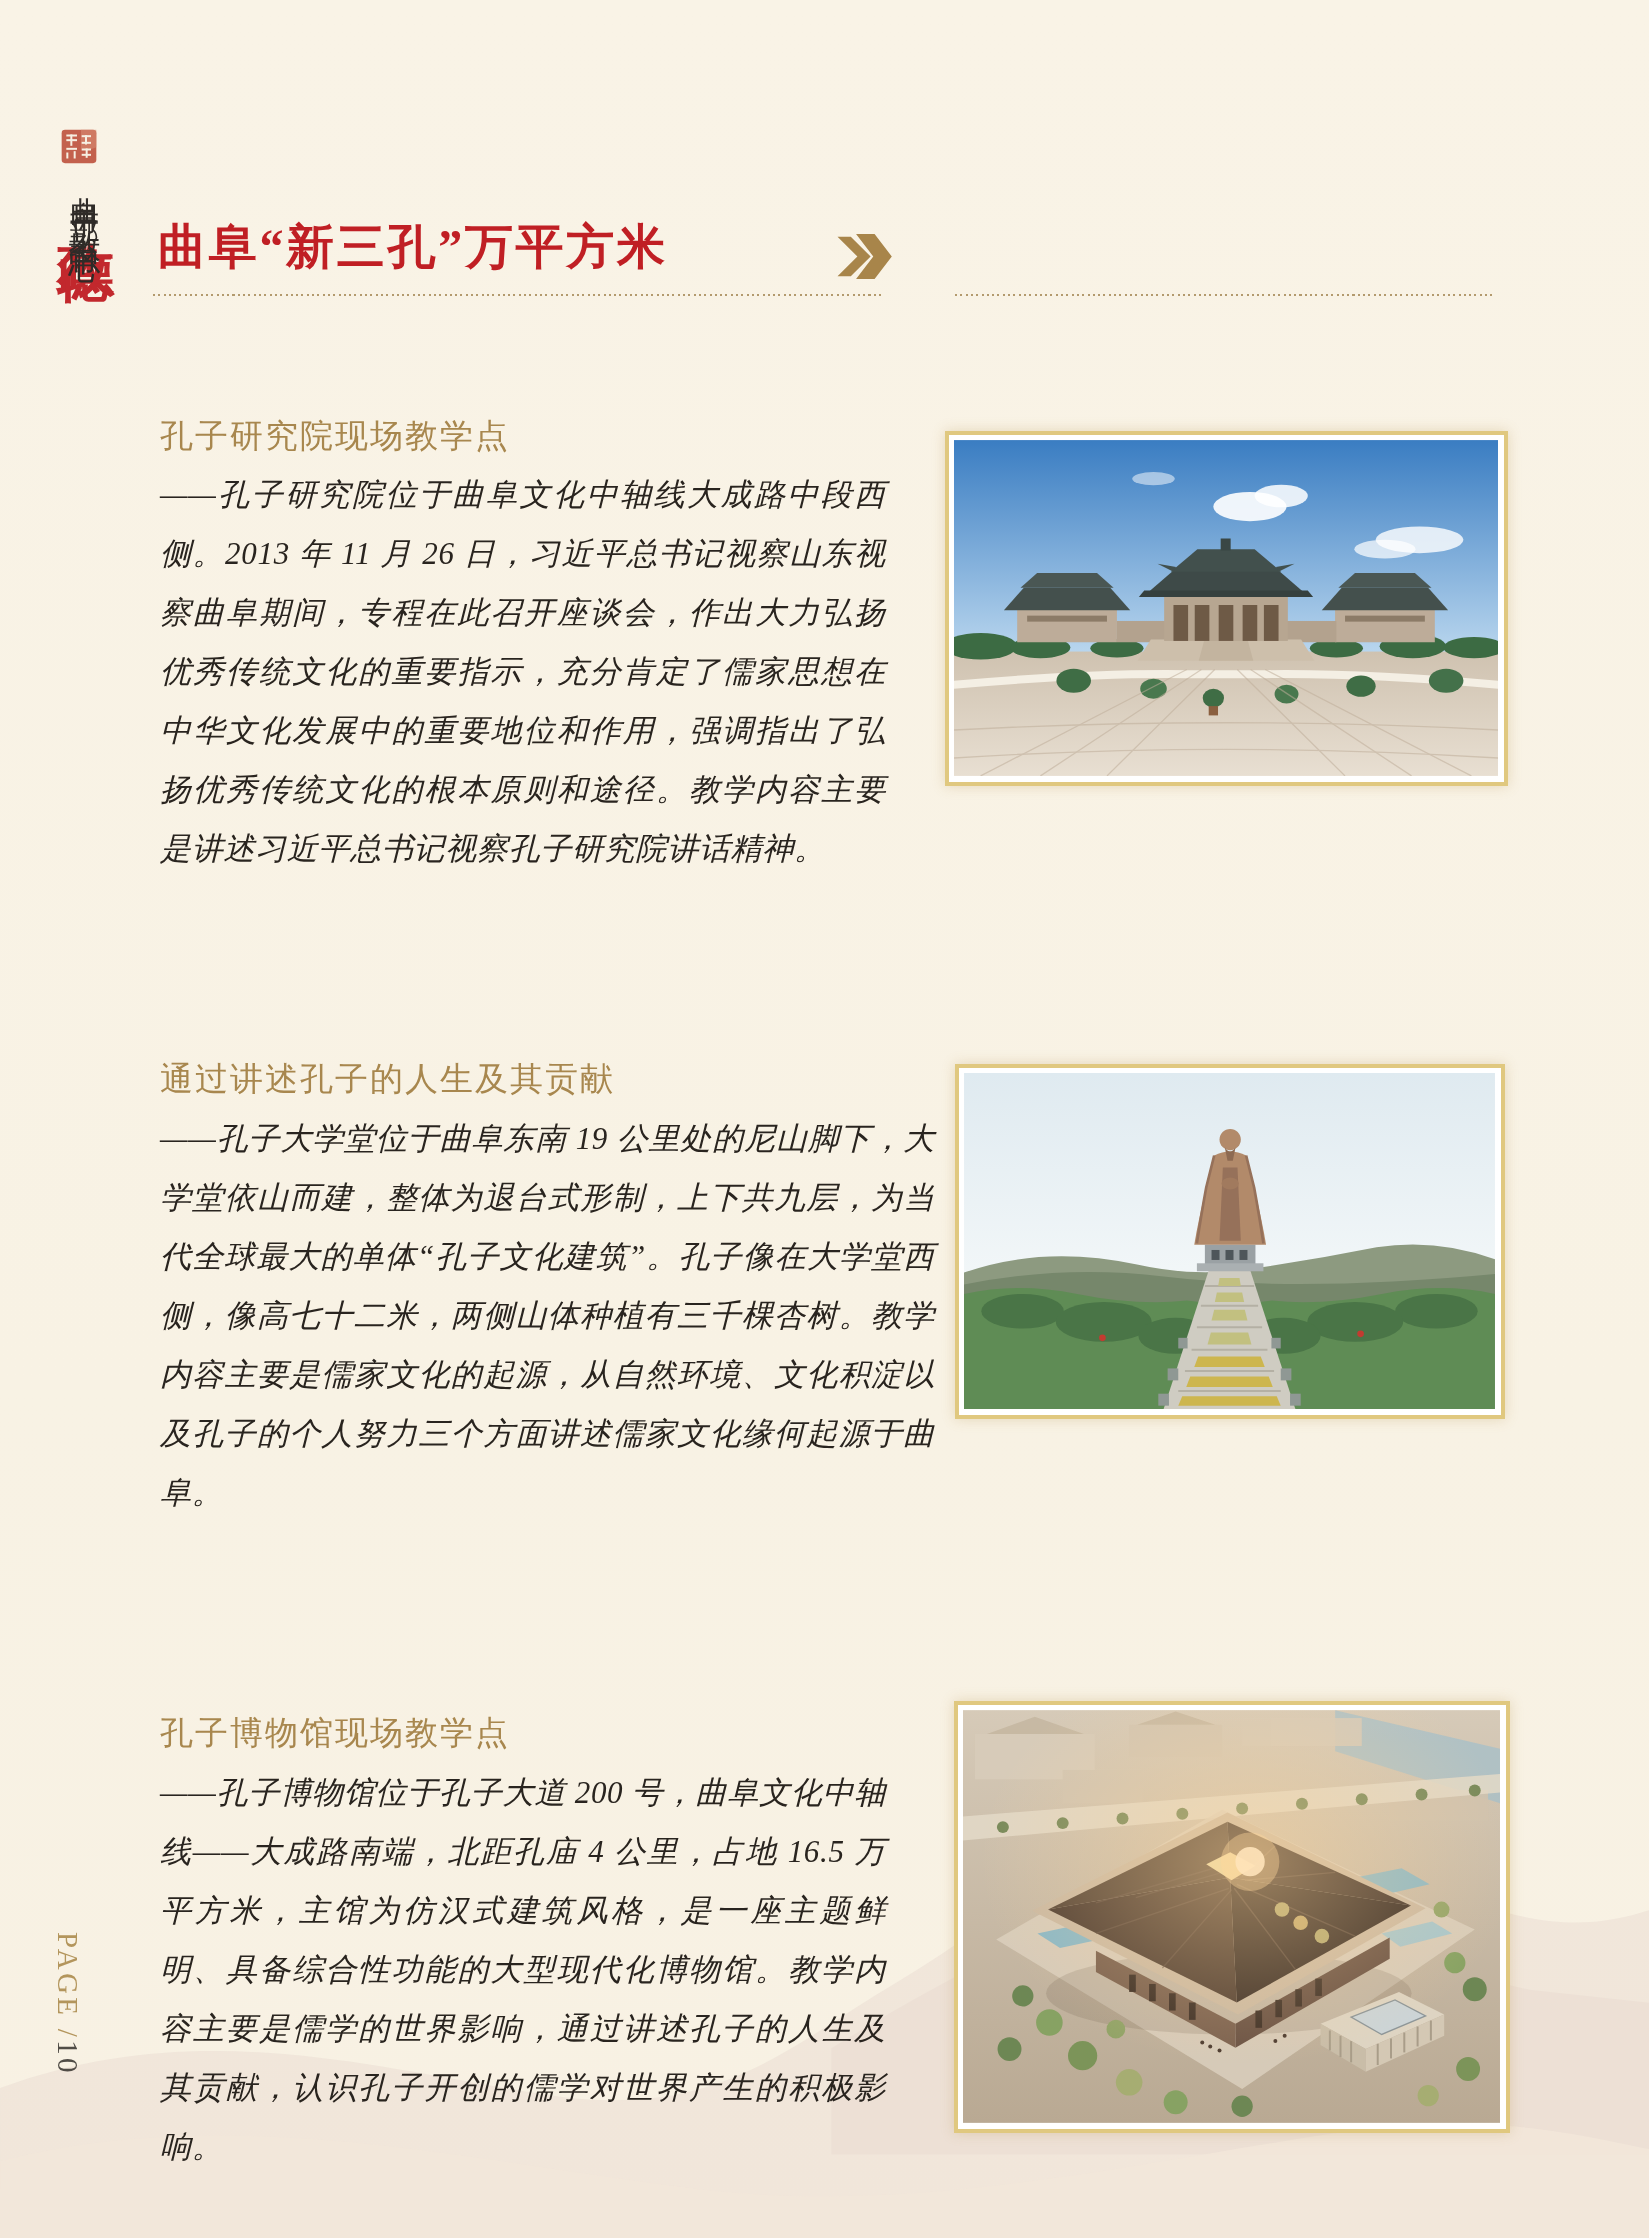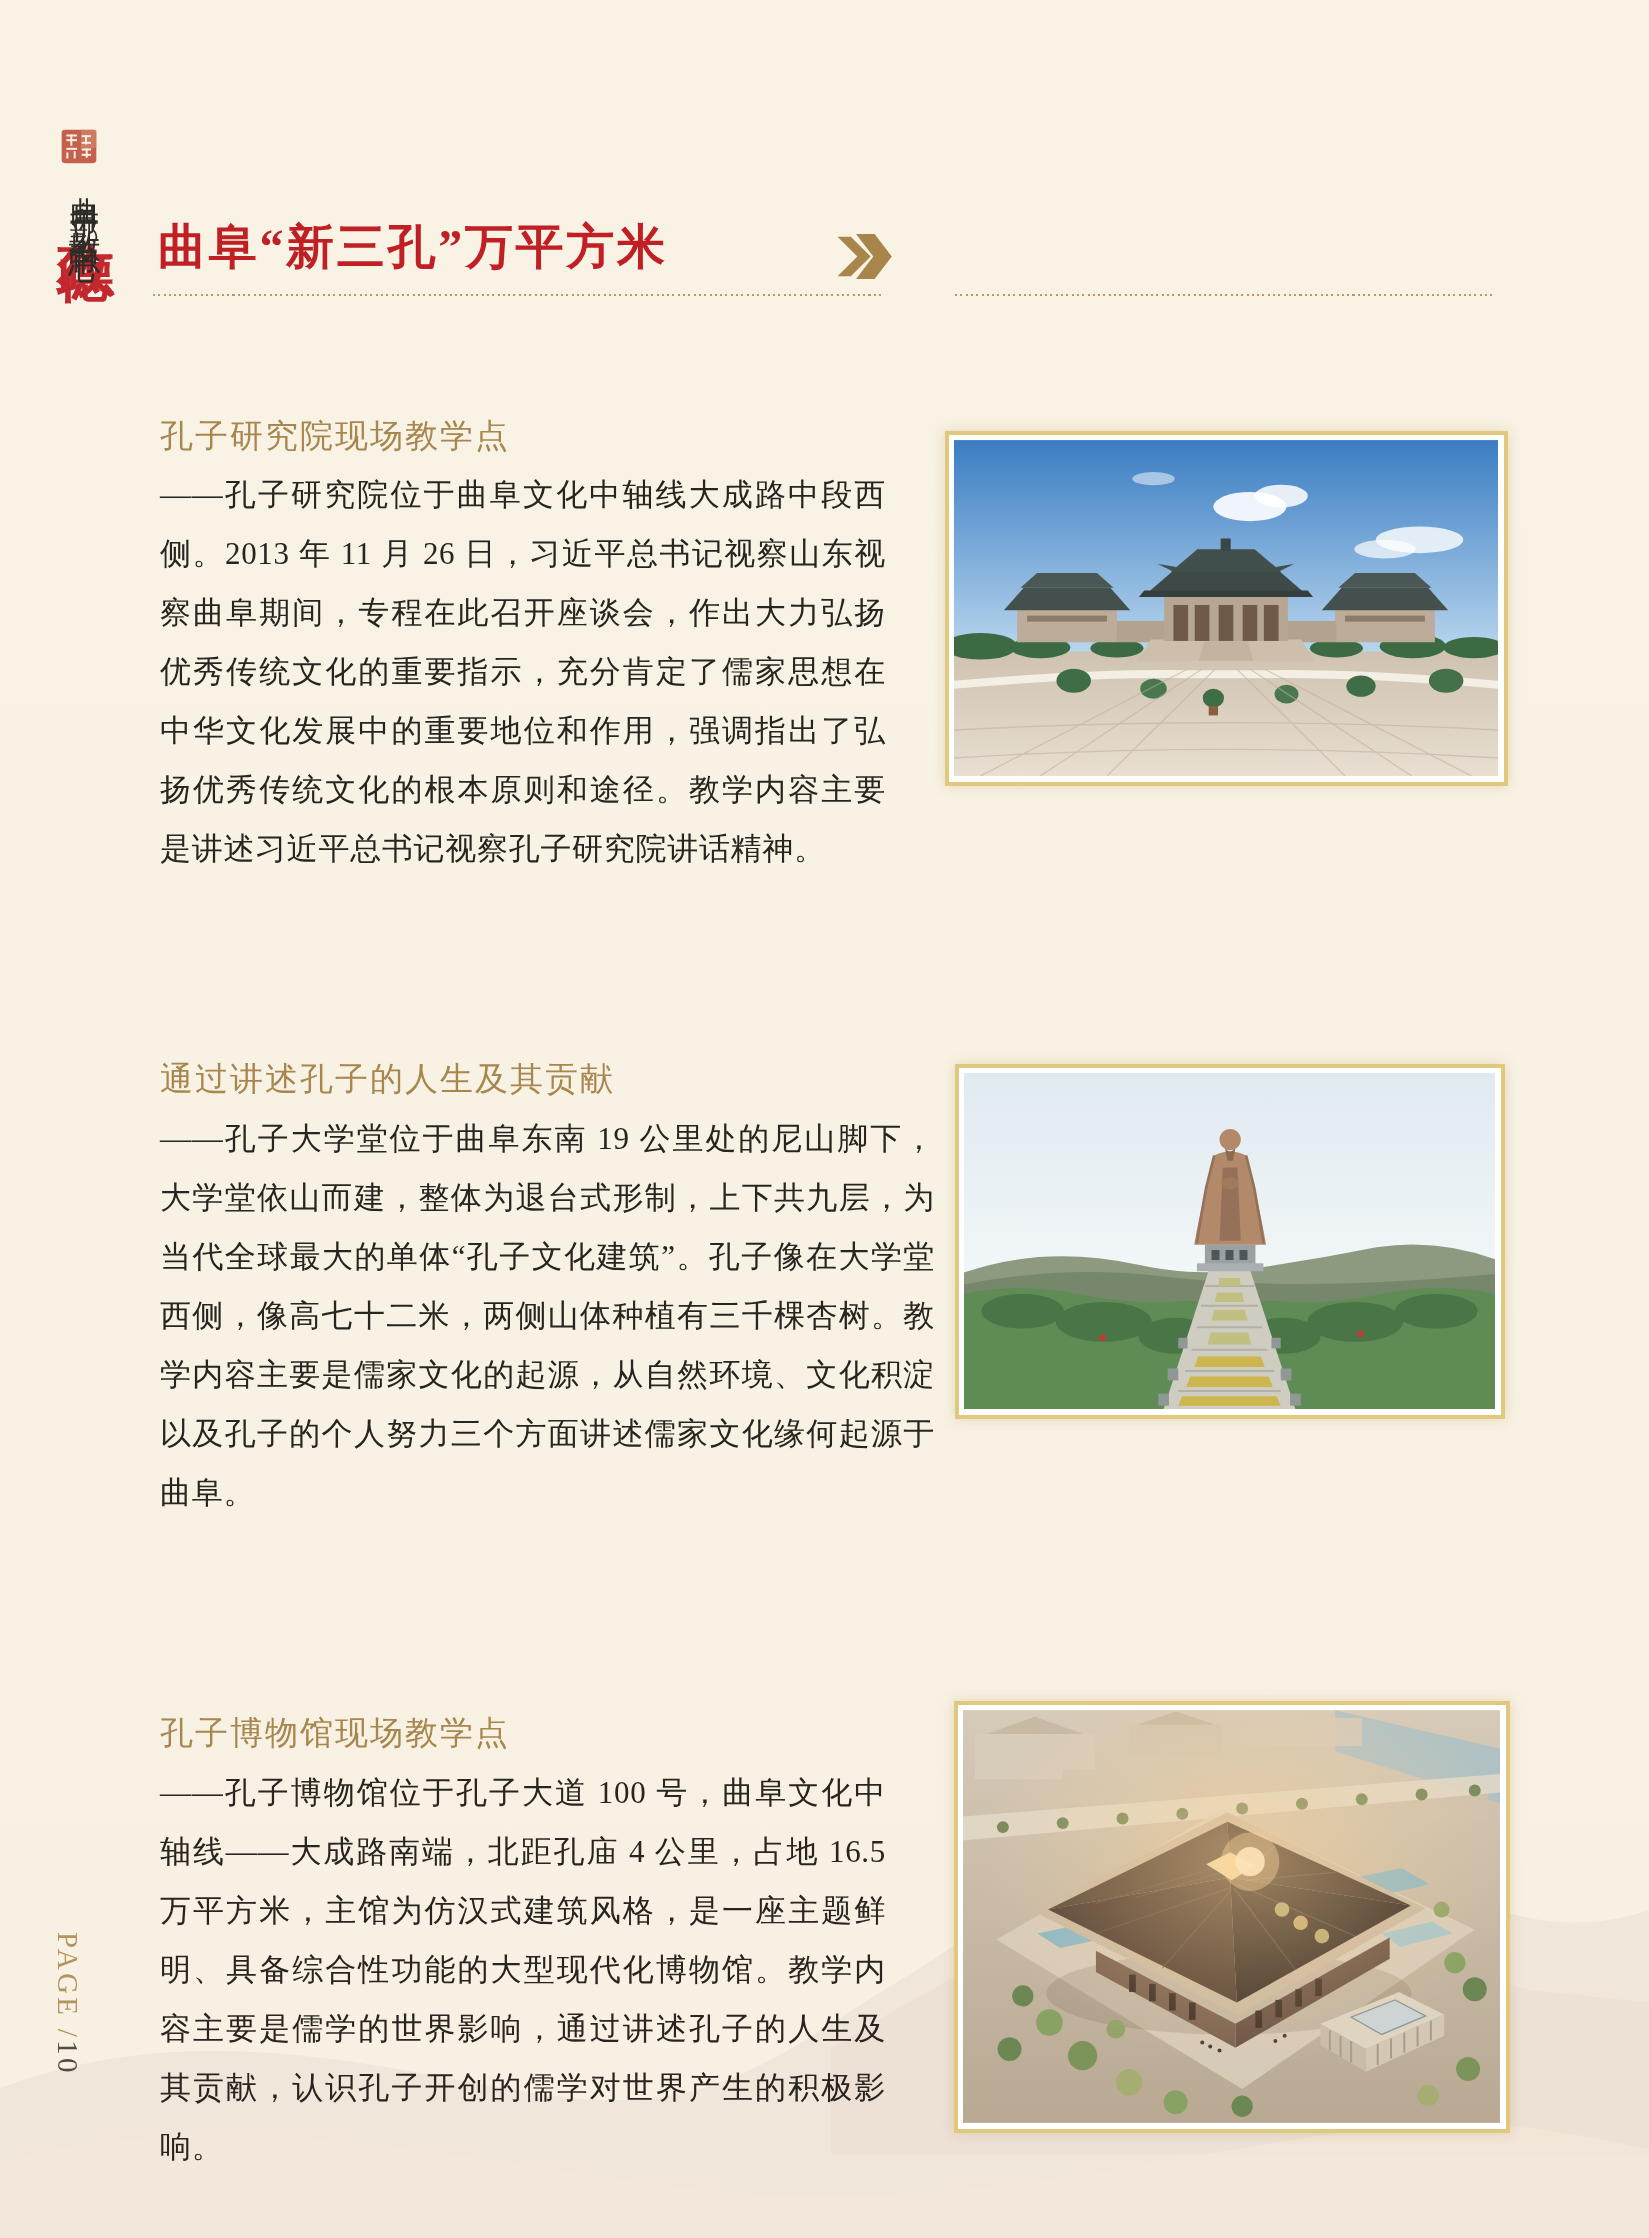--- a/index.html
+++ b/index.html
@@ -36,21 +36,21 @@
   .chevron{left:836px;top:234px;width:56px;height:45px;}
   .rule{top:294px;height:2px;
     background-image:repeating-linear-gradient(90deg,#b39a6e 0 2px,rgba(0,0,0,0) 2px 5.3px);}
   .rule-left{left:153px;width:730px;}
   .rule-right{left:955px;width:539px;}
 
   
   .sec-heading{font-size:33px;font-weight:normal;color:#a8874e;letter-spacing:2px;white-space:nowrap;}
   .sec-body{
     font-size:31px;line-height:59px;color:#29241f;letter-spacing:0.7px;
-    text-align:justify;text-justify:inter-ideograph;
+    text-align:justify;text-justify:inter-ideograph;font-style:italic;
   }
   #s1-head{left:160px;top:414px;}   #s1-body{left:160px;top:465px;width:726px;}
   #s2-head{left:160px;top:1057px;}  #s2-body{left:160px;top:1109px;width:775px;}
   #s3-head{left:160px;top:1711px;}  #s3-body{left:160px;top:1763px;width:726px;}
 
   
   .photo{
     background:#ffffff;border:4.7px solid #e0c87f;padding:5.3px;
     box-shadow:0 0 12px rgba(185,150,80,.30);
   }
@@ -259,21 +259,21 @@
         <path d="M424,124 L436,172 Q443,210 450,256" stroke="#96715a" stroke-width="4" fill="none"></path>
         <ellipse cx="400" cy="166" rx="13" ry="9" fill="#a17a5e"></ellipse>
         <path d="M392,112 Q400,124 408,112 L404,132 L396,132 Z" fill="#8d6a52"></path>
       </g>
       <circle cx="208" cy="398" r="5" fill="#c23b30"></circle>
       <circle cx="596" cy="392" r="5" fill="#c23b30"></circle>
     </svg>
   </div>
 
   <div class="z sec-heading" id="s3-head">孔子博物馆现场教学点</div>
-  <div class="z sec-body" id="s3-body">——孔子博物馆位于孔子大道 100 号，曲阜文化中轴线——大成路南端，北距孔庙 4 公里，占地 16.5 万平方米，主馆为仿汉式建筑风格，是一座主题鲜明、具备综合性功能的大型现代化博物馆。教学内容主要是儒学的世界影响，通过讲述孔子的人生及其贡献，认识孔子开创的儒学对世界产生的积极影响。</div>
+  <div class="z sec-body" id="s3-body">——孔子博物馆位于孔子大道 200 号，曲阜文化中轴线——大成路南端，北距孔庙 4 公里，占地 16.5 万平方米，主馆为仿汉式建筑风格，是一座主题鲜明、具备综合性功能的大型现代化博物馆。教学内容主要是儒学的世界影响，通过讲述孔子的人生及其贡献，认识孔子开创的儒学对世界产生的积极影响。</div>
 
   <div class="z photo" id="photo3" aria-label="Aerial rendering of Confucius Museum with pyramid roof at sunset">
     <svg width="537" height="413" viewBox="0 0 808 621">
       <defs>
         <linearGradient id="g3" x1="0" y1="0" x2="0" y2="1">
           <stop offset="0" stop-color="#d6cab8"></stop>
             <stop offset="1" stop-color="#b9a993"></stop>
         </linearGradient>
         <radialGradient id="glow3" cx="0.53" cy="0.36" r="0.5">
           <stop offset="0" stop-color="#ffd79a" stop-opacity="0.5"></stop>

